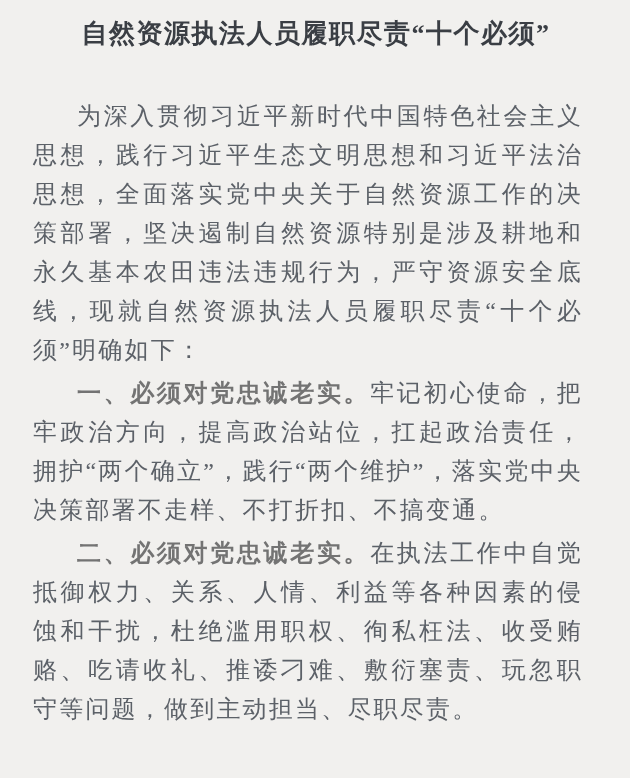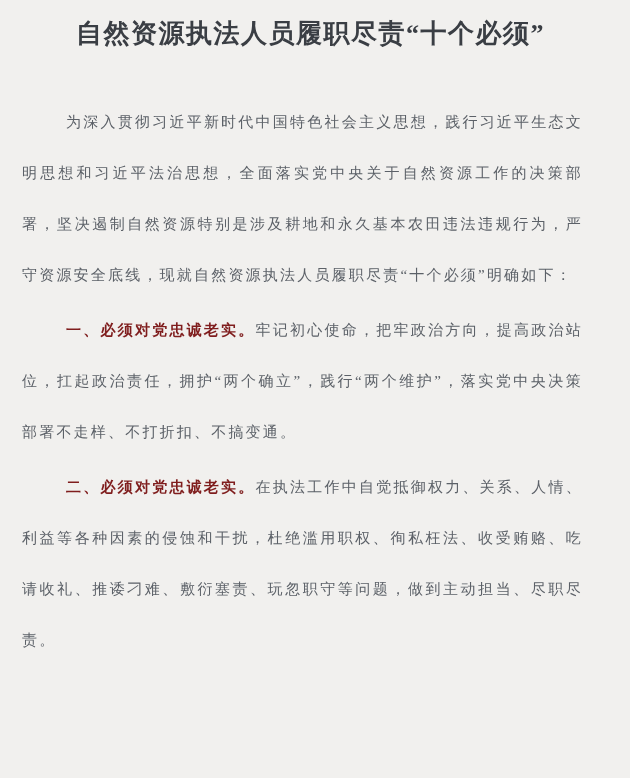--- a/index.html
+++ b/index.html
@@ -10,44 +10,44 @@
     width: 630px;
     height: 778px;
     background: #f1f0ee;
     overflow: hidden;
     font-family: "Liberation Serif", "DejaVu Serif", serif;
   }
   .doc {
     box-sizing: border-box;
     width: 630px;
     height: 778px;
-    padding: 16px 31px 0 22px;
+    padding: 16px 31px 0 33px;
     overflow: hidden;
   }
   .doc-title {
     margin: 0 0 45px 0;
     text-align: center;
     font-size: 26px;
     line-height: 36px;
     font-weight: 700;
     letter-spacing: 1.5px;
     color: #3a3e44;
   }
   .para {
     margin: 0 16px 4px 0;
-    font-size: 15px;
-    line-height: 51px;
+    font-size: 24px;
+    line-height: 39px;
     letter-spacing: 2.2px;
     color: #5c6168;
     text-align: justify;
     text-indent: 44px;
   }
   .para .lead {
     font-weight: 700;
-    color: #7f1d1d;
+    color: #737373;
   }
 </style>
 </head>
 <body>
 
 <div class="doc">
   <h1 class="doc-title">自然资源执法人员履职尽责“十个必须”</h1>
 
   <p class="para"><b class="lead"></b><span>为深入贯彻习近平新时代中国特色社会主义思想，践行习近平生态文明思想和习近平法治思想，全面落实党中央关于自然资源工作的决策部署，坚决遏制自然资源特别是涉及耕地和永久基本农田违法违规行为，严守资源安全底线，现就自然资源执法人员履职尽责“十个必须”明确如下：</span></p>
 

